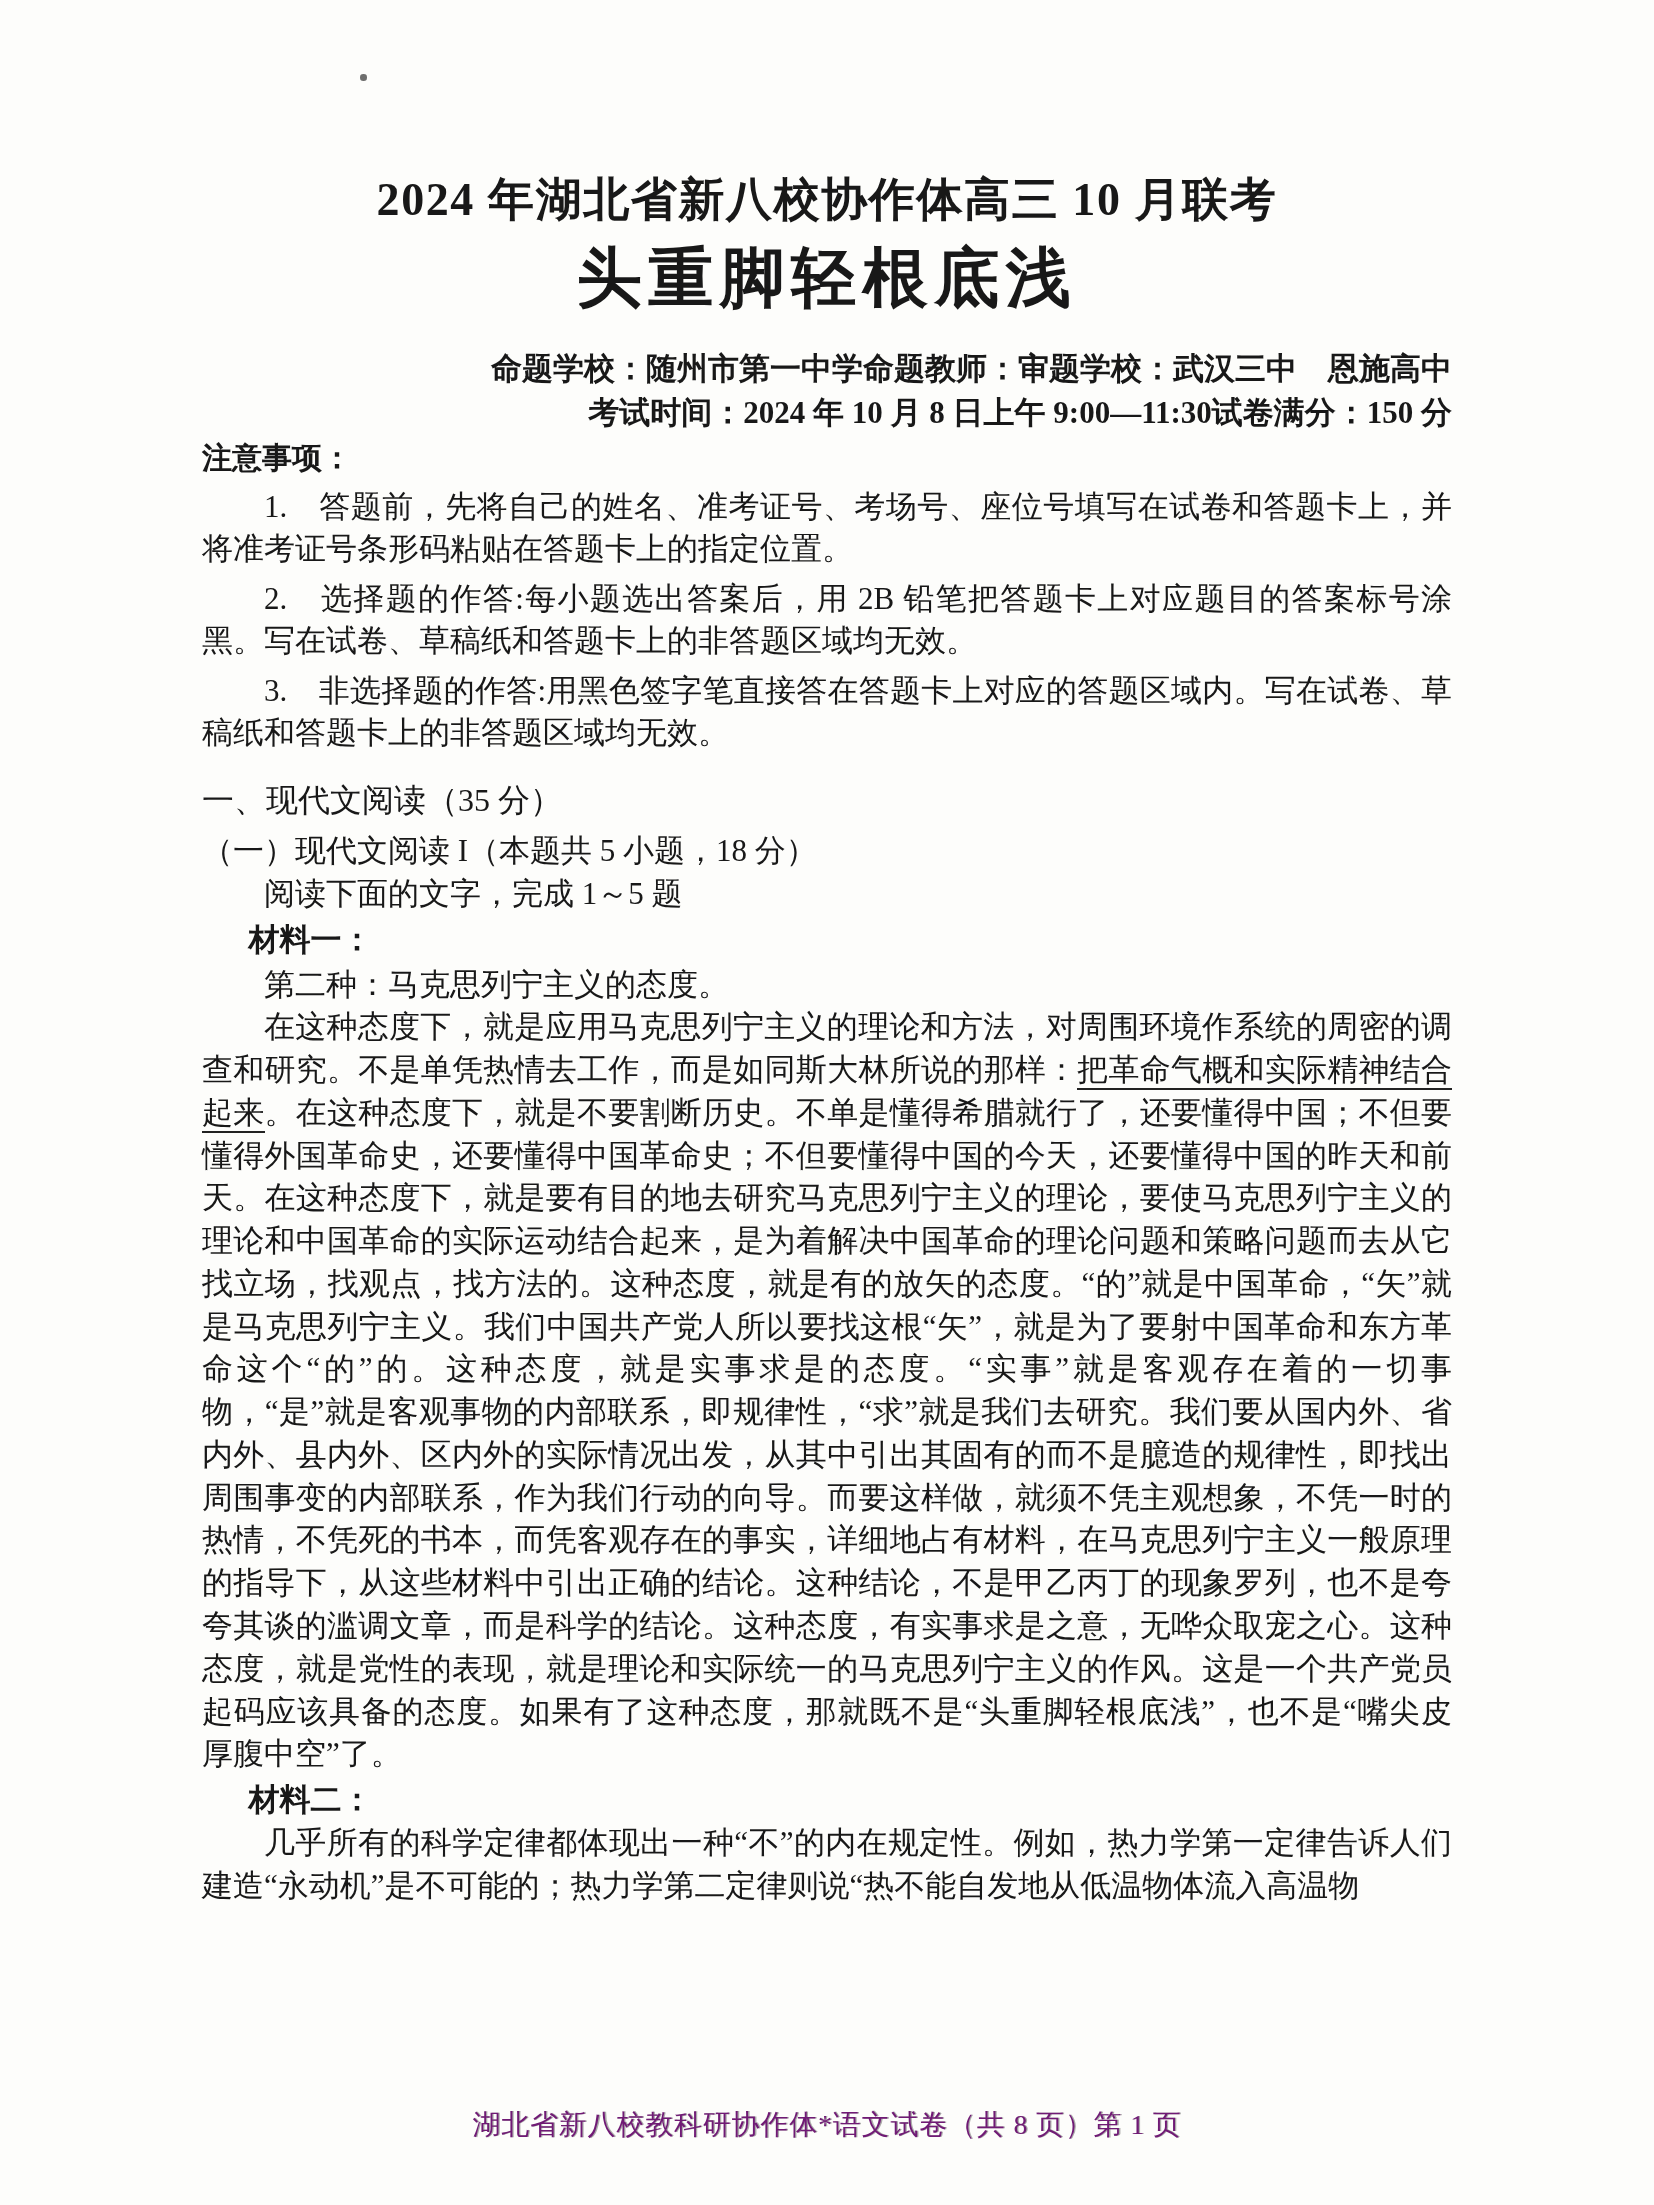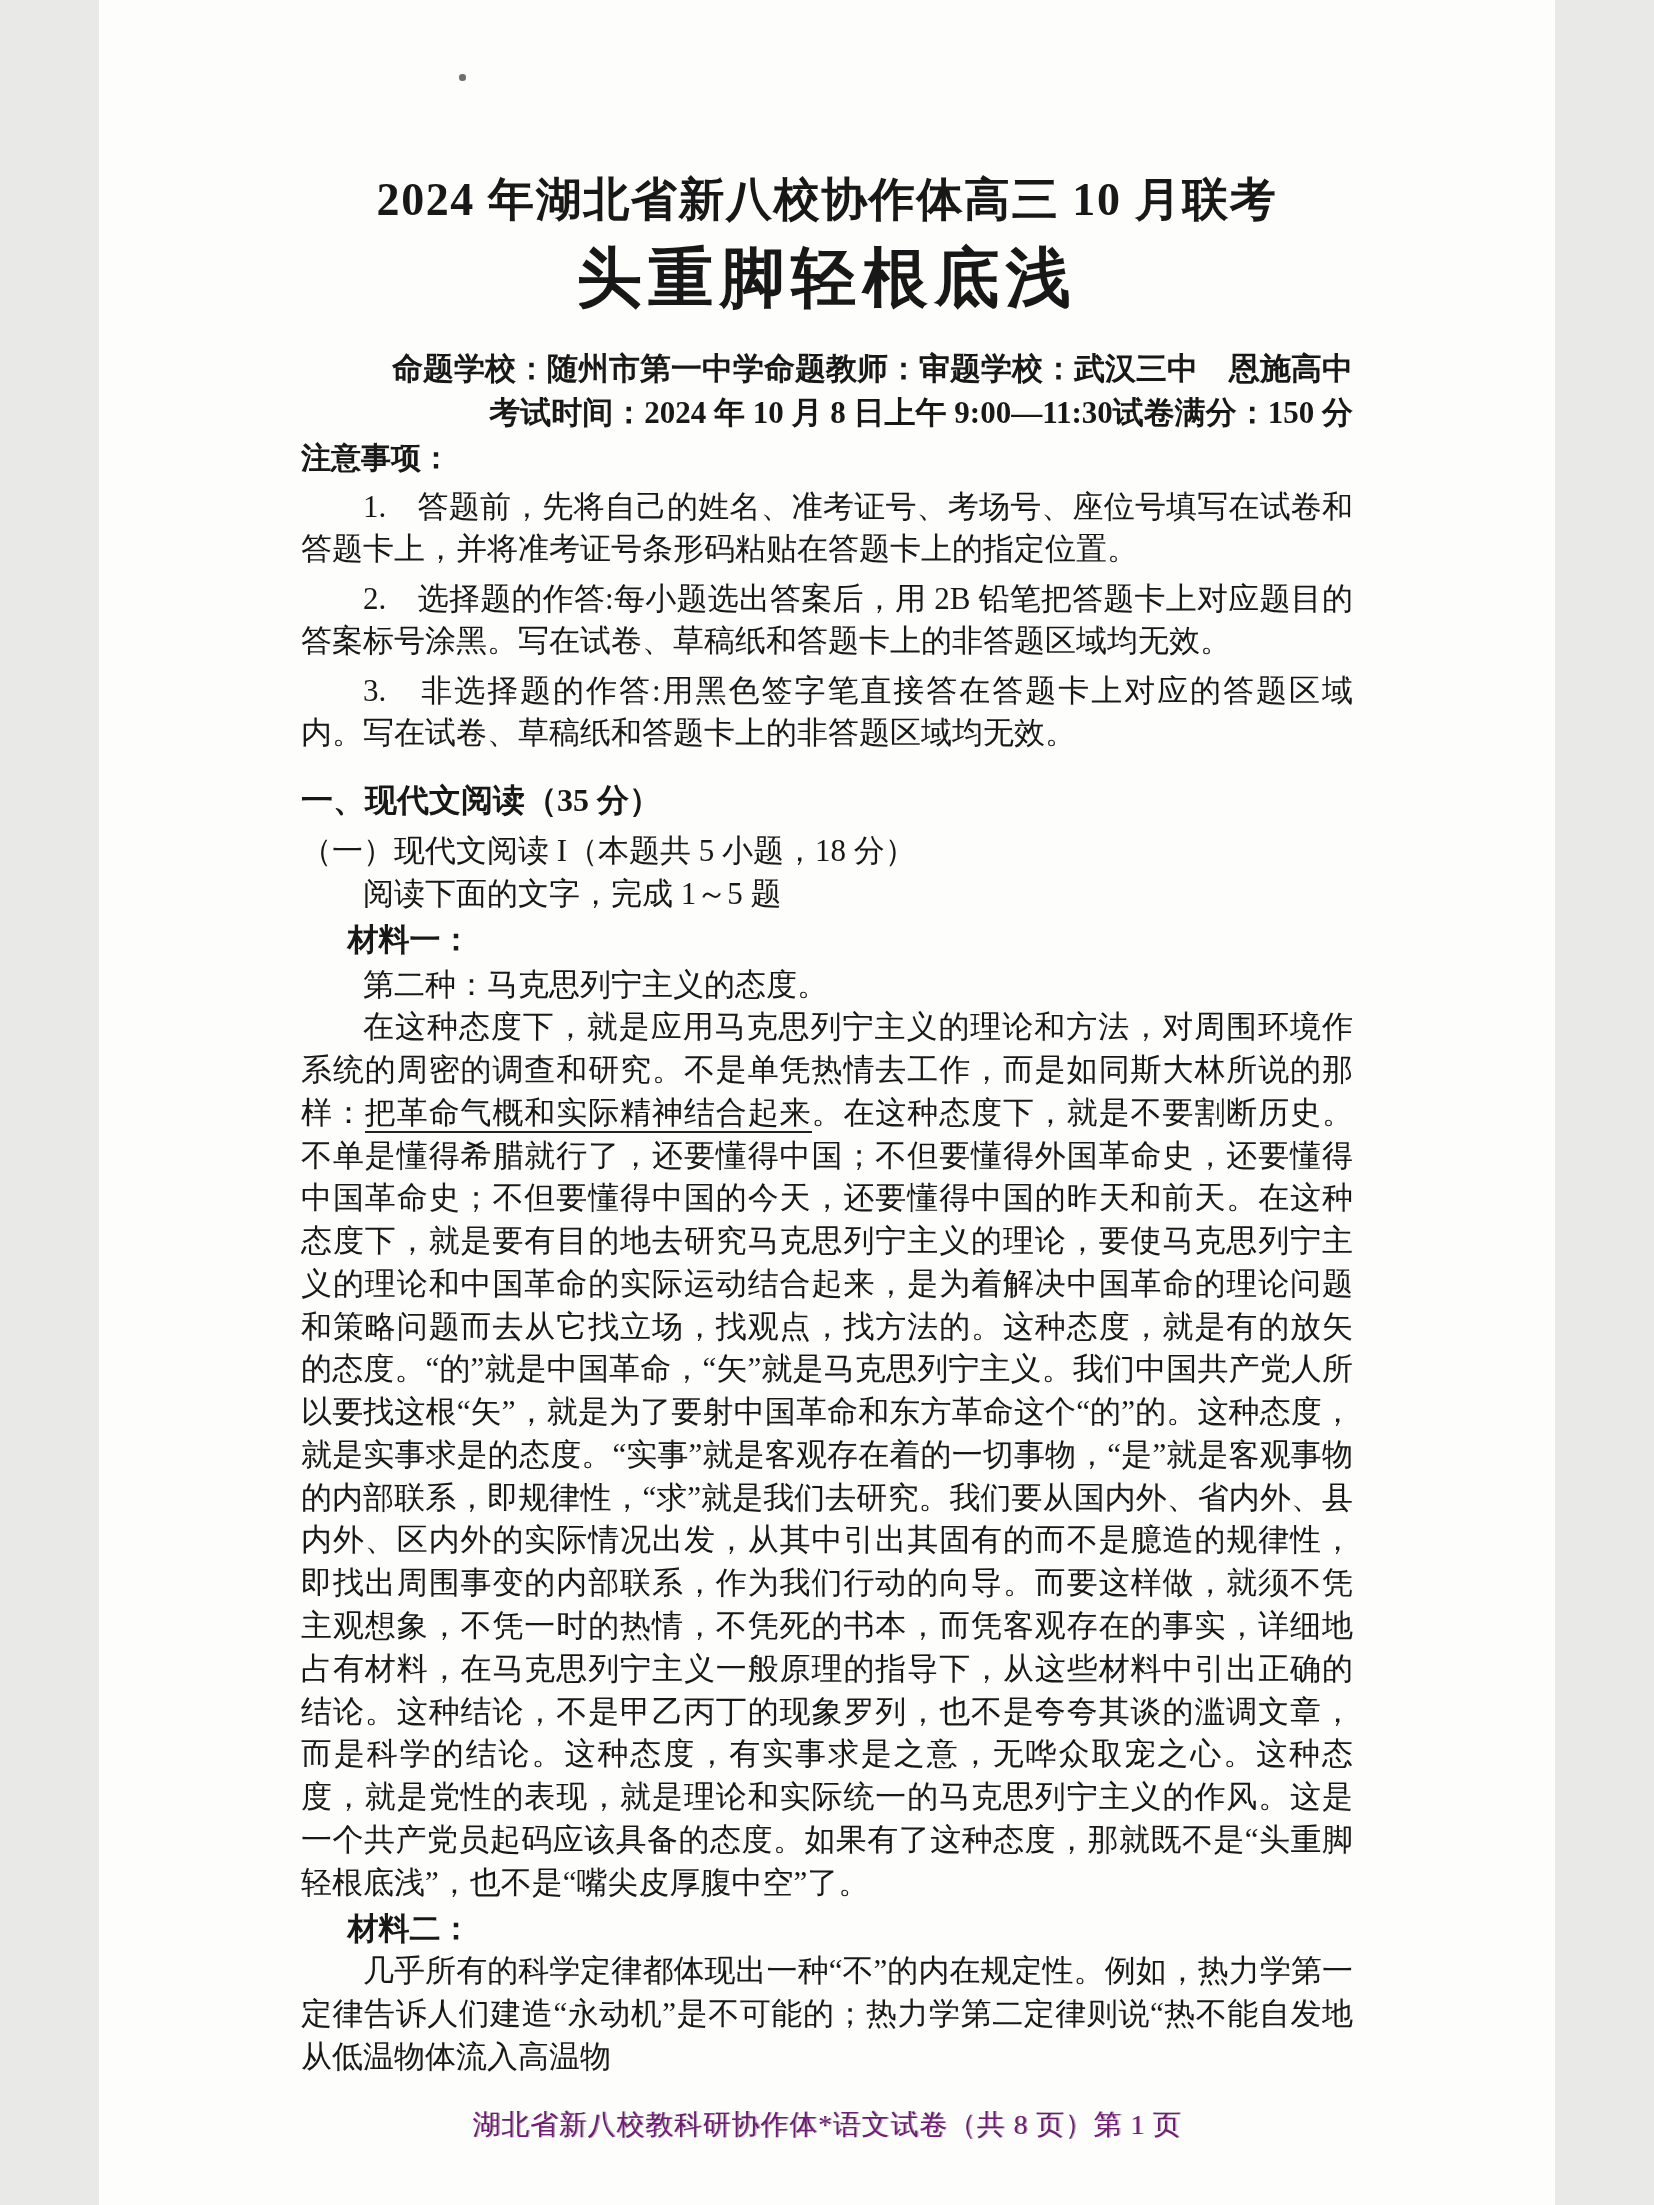--- a/index.html
+++ b/index.html
@@ -1,21 +1,21 @@
 <!DOCTYPE html>
 <html style="font-size:13px"><head>
 <meta charset="utf-8">
 <style>
   * { margin: 0; padding: 0; box-sizing: border-box; }
   html, body { background: #e9e9e7; }
   body { font-family: "Liberation Serif", "DejaVu Serif", serif; }
 
   .paper {
     position: relative;
-    width: 1456px;
+    width: 1654px;
     height: 2205px;
     margin: 0 auto;
     background: #fdfdfb;
     color: #181818;
     padding: 171px 202px 0 202px;
     overflow: hidden;
   }
 
   .artifact-dot {
     position: absolute;
@@ -65,21 +65,21 @@
     font-size: 31px;
     line-height: 1.38;
     text-align: justify;
     text-indent: 2em;
     word-break: break-all;
   }
   .note { margin-top: 6.5px; }
 
   .section-heading {
     font-size: 32px;
-    font-weight: 700;
+    font-weight: 400;
     margin-top: 24px;
     line-height: 1.35;
   }
   .subheading {
     font-size: 31px;
     margin-top: 8px;
     line-height: 1.38;
   }
   .label-bold { font-weight: 700; text-indent: 1.5em; margin-top: 3.2px; }
   .intro-line { margin-top: 1.6px; }

